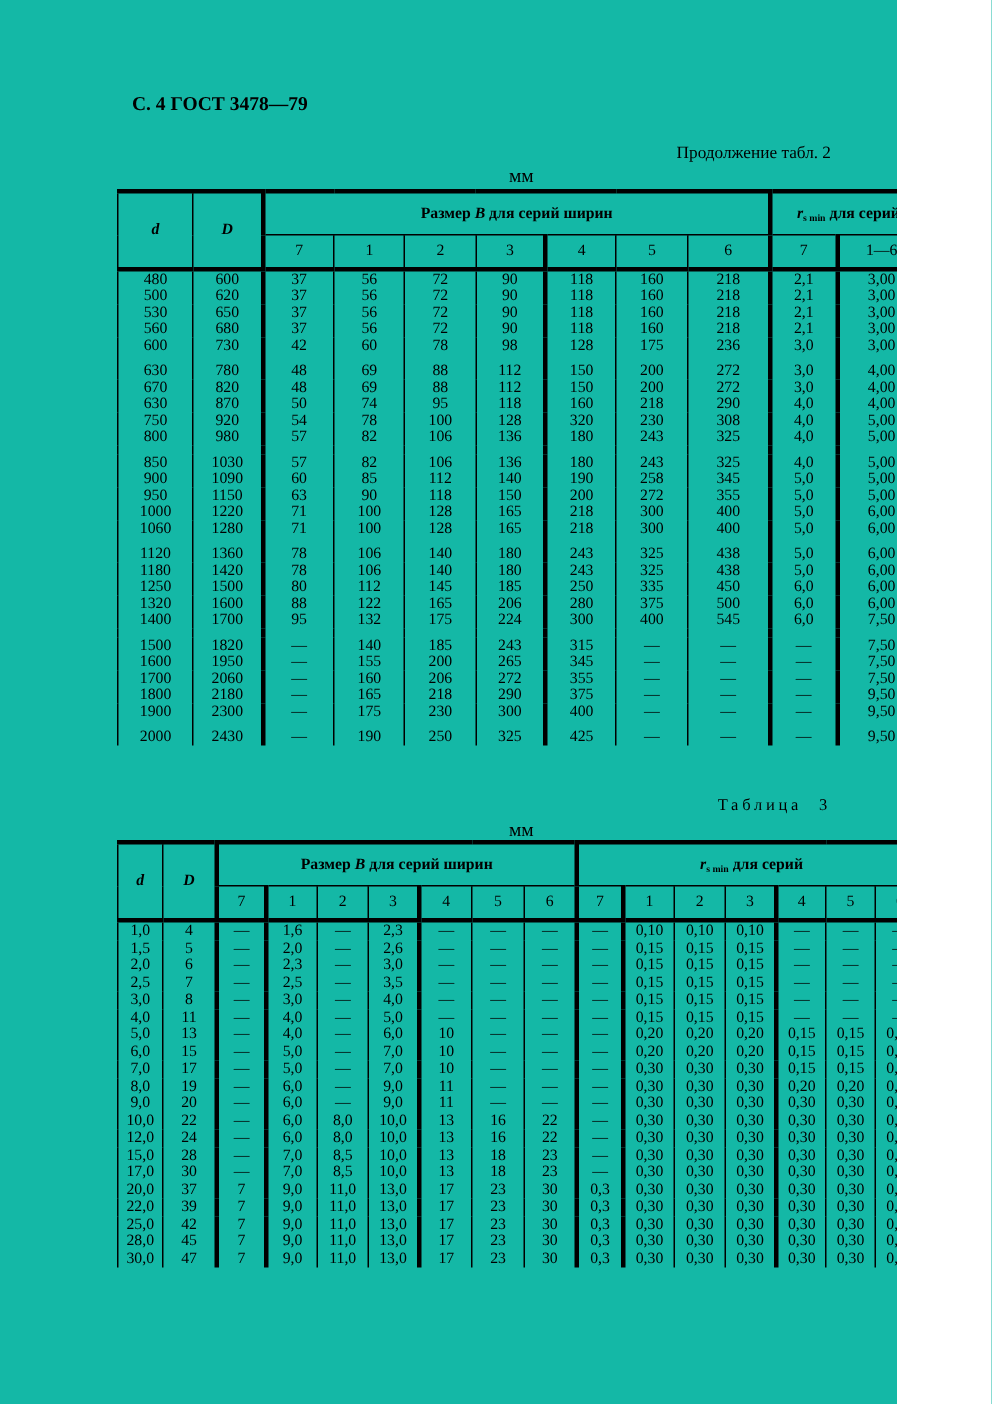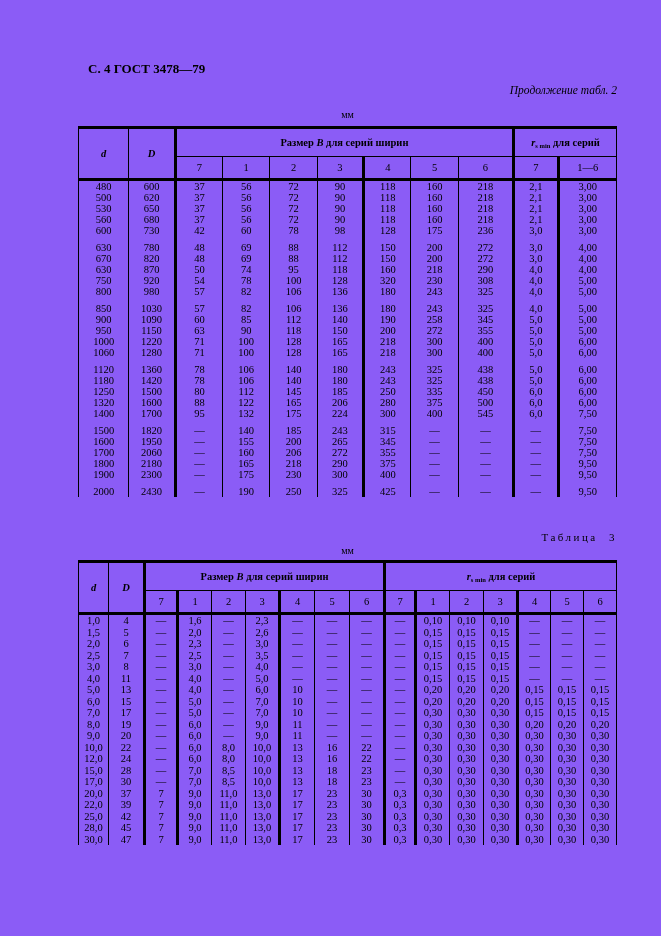--- a/index.html
+++ b/index.html
@@ -1,25 +1,25 @@
 <!DOCTYPE html>
 <html><head>
 <meta charset="utf-8">
 <style>
   html,body { margin:0; padding:0; }
   body {
     width:661px; height:936px; background:#ffffff; color:#000;
     font-family:"Liberation Serif", serif;
     -webkit-font-smoothing:antialiased;
   }
-  .page { position:relative; width:661px; height:936px; background:#8b5cf6; overflow:hidden; }
+  .page { position:relative; width:598px; height:936px; background:#14b8a6; overflow:hidden; }
 
   .doc-header { position:absolute; left:88px; top:61px; font-weight:bold; font-size:13px; }
-  .cont-label { position:absolute; right:44px; top:84px; font-style:italic; font-size:11.5px; }
-  .unit { position:absolute; left:78px; width:539px; text-align:center; font-size:10px; }
+  .cont-label { position:absolute; right:44px; top:96px; font-size:11.5px; }
+  .unit { position:absolute; left:78px; width:539px; text-align:center; font-size:13px; }
   .unit2 { top:109px; }
   .unit3 { top:545px; }
   .t3-caption { position:absolute; right:44px; top:531px; font-size:11px; letter-spacing:2.5px; word-spacing:6px; }
   .t3-subtitle { position:absolute; left:78px; width:539px; top:527px; text-align:center; font-weight:bold; font-size:12px; }
 
   table.gost {
     position:absolute; left:78px; width:539px;
     border-collapse:collapse; table-layout:fixed;
     border-top:3px solid #000;
   }

